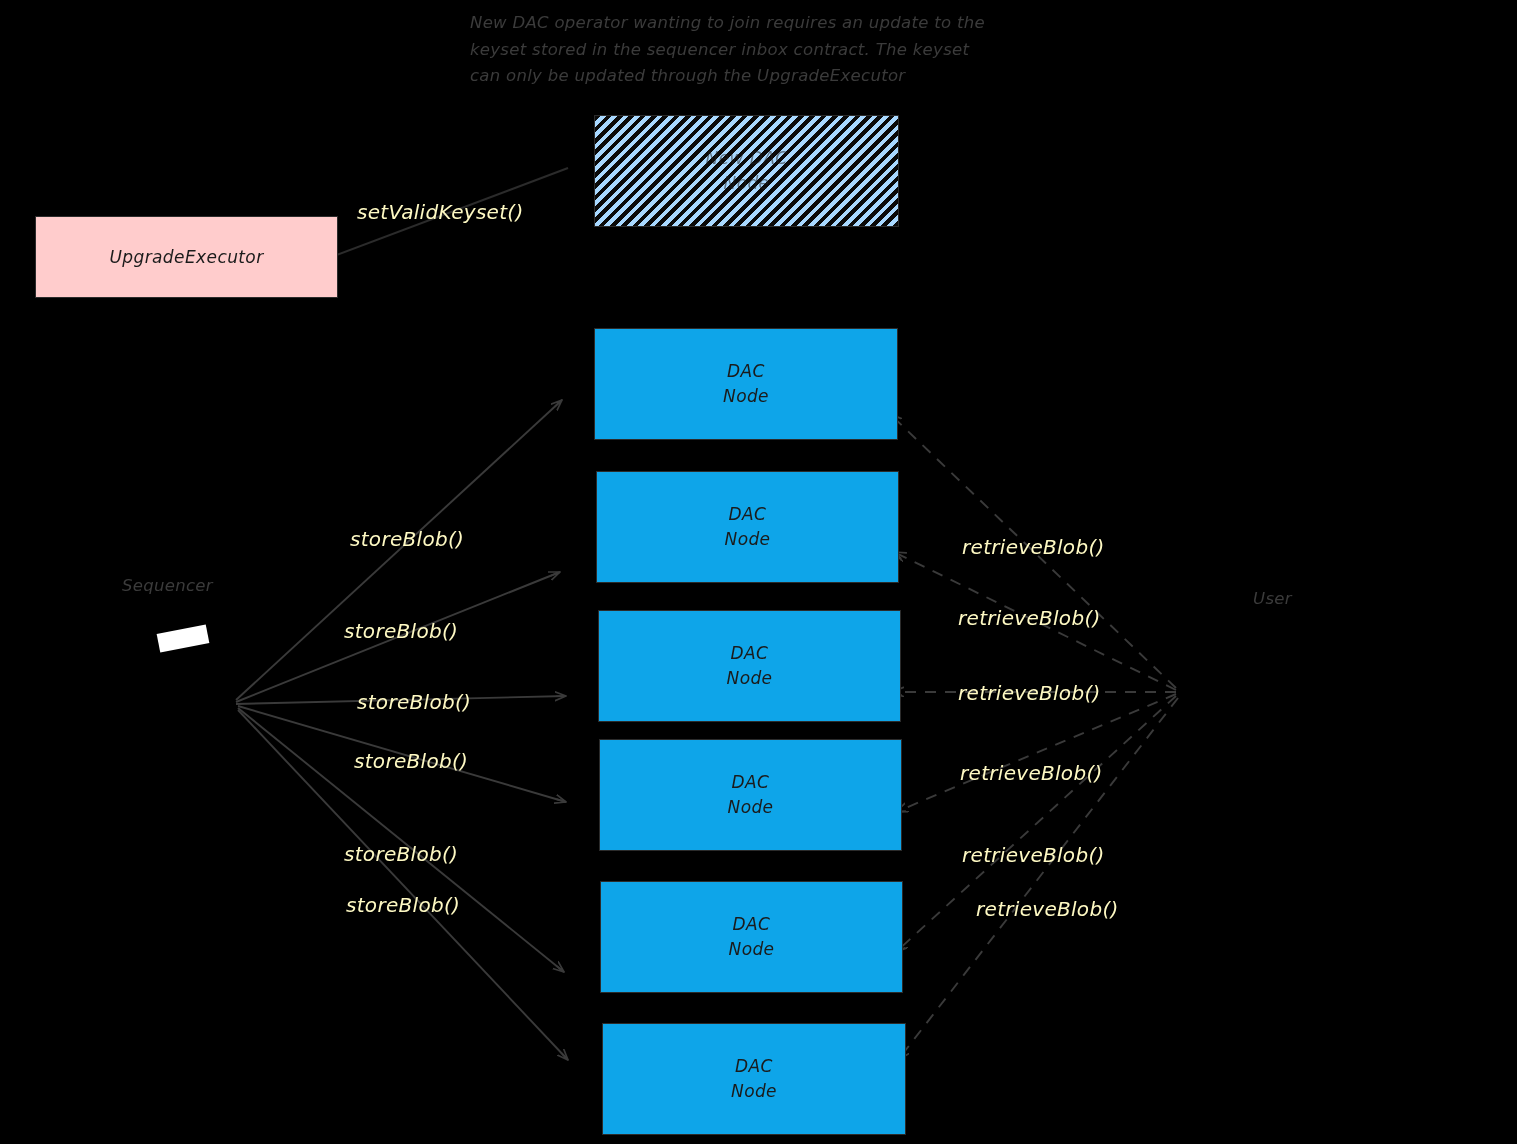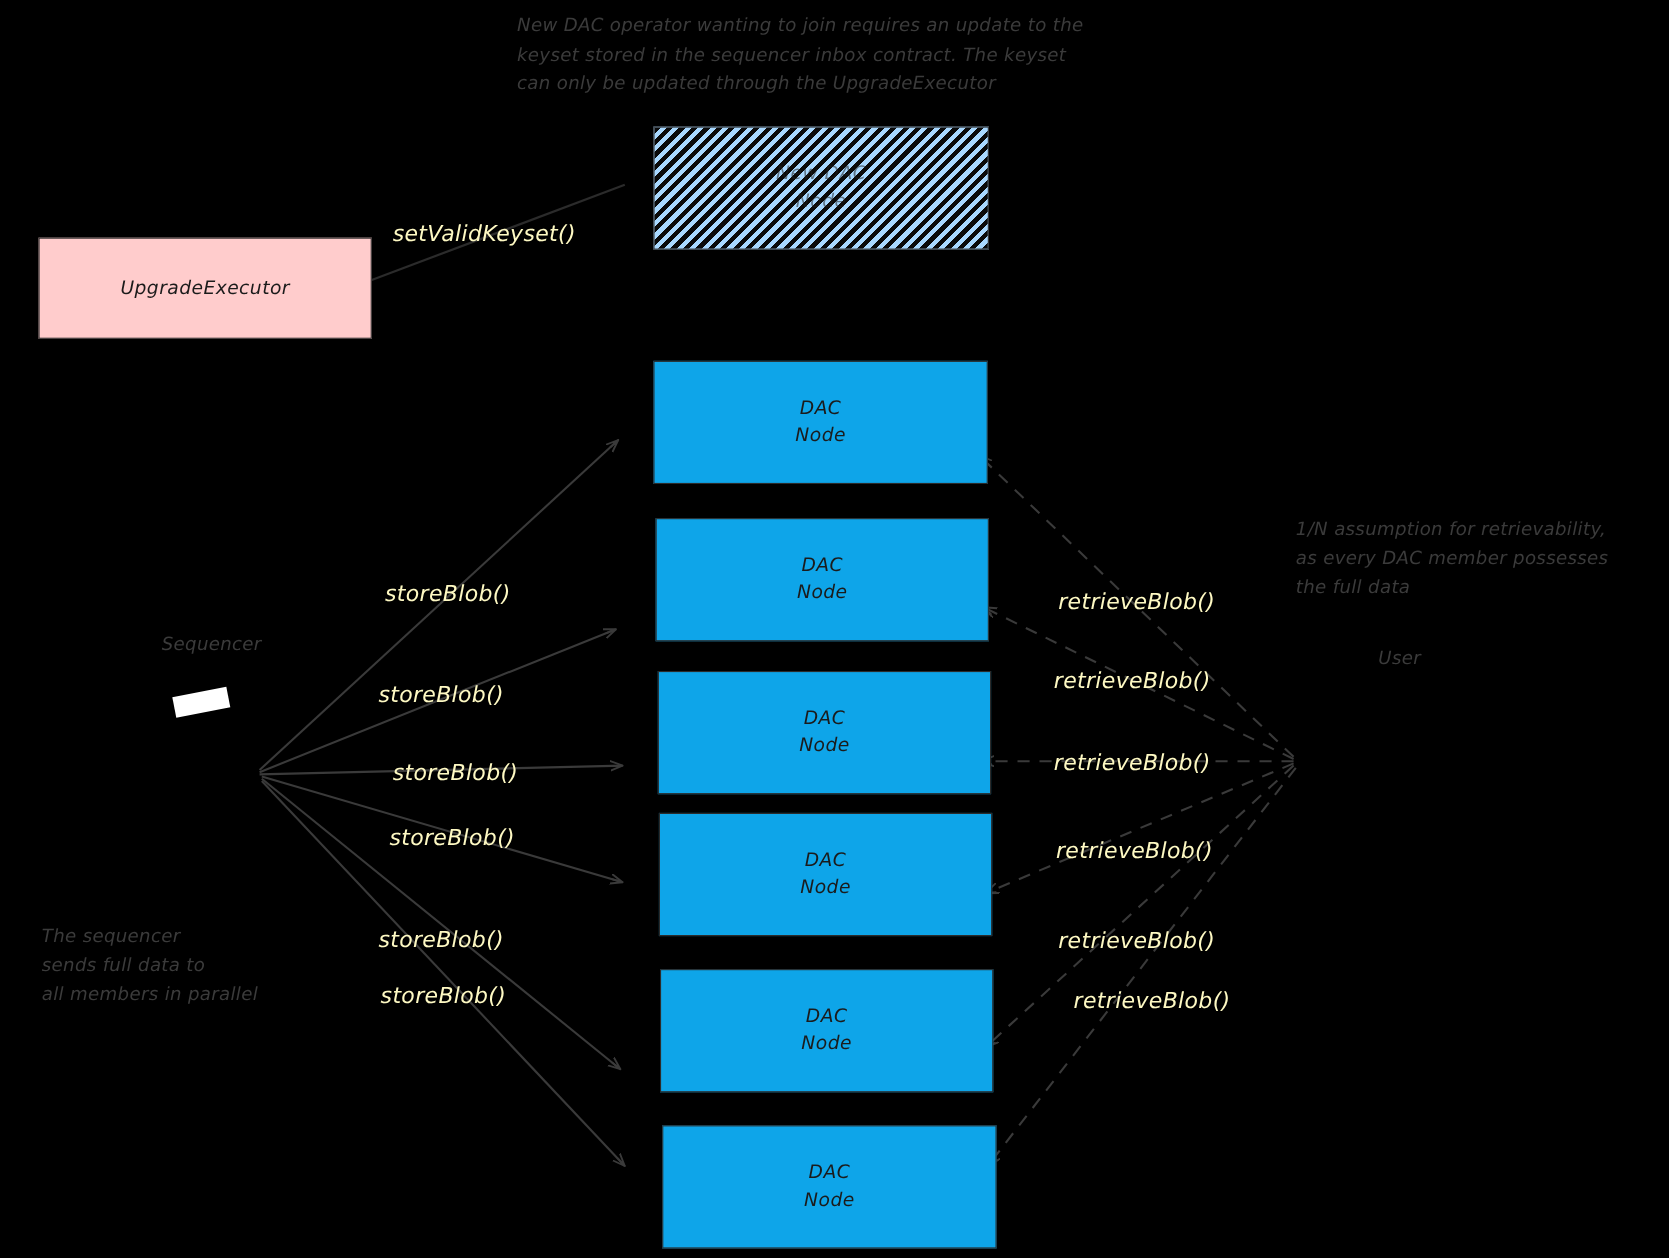--- a/index.html
+++ b/index.html
@@ -125,21 +125,21 @@
 
   <div class="annot" style="left:470px; top:10px; width:640px;">New DAC operator wanting to join requires an update to the
 keyset stored in the sequencer inbox contract. The keyset
 can only be updated through the UpgradeExecutor</div>
 
   <div class="node node-hatched" style="left:570px; top:115px; width:305px; height:112px;">
     <span class="nlab">New DAC</span>
     <span class="nlab">Node</span>
   </div>
 
-  <div class="node node-pink" style="left:11px; top:216px; width:303px; height:92px;">
+  <div class="node node-pink" style="left:11px; top:216px; width:303px; height:82px;">
     <span class="nlab">UpgradeExecutor</span>
   </div>
 
   <div class="edge-label" style="left:357px; top:200px;">setValidKeyset()</div>
 
   <div class="node node-dac" style="left:570px; top:328px; width:304px; height:112px;">
     <span class="nlab">DAC</span>
     <span class="nlab">Node</span>
   </div>
 
@@ -161,40 +161,34 @@
   <div class="node node-dac" style="left:576px; top:881px; width:303px; height:112px;">
     <span class="nlab">DAC</span>
     <span class="nlab">Node</span>
   </div>
 
   <div class="node node-dac" style="left:578px; top:1023px; width:304px; height:112px;">
     <span class="nlab">DAC</span>
     <span class="nlab">Node</span>
   </div>
 
-  <div class="actor-label" style="left:122px; top:576px;margin-left:25px;">Sequencer</div>
+  <div class="actor-label" style="left:122px; top:576px;">Sequencer</div>
   <div class="seq-icon" style="left:158px; top:629px; width:50px; height:19px;"></div>
 
   <div class="actor-label" style="left:1253px; top:589px;">User</div>
 
   <div class="edge-label" style="left:350px; top:527px;">storeBlob()</div>
   <div class="edge-label" style="left:344px; top:619px;">storeBlob()</div>
   <div class="edge-label" style="left:357px; top:690px;">storeBlob()</div>
   <div class="edge-label" style="left:354px; top:749px;">storeBlob()</div>
   <div class="edge-label" style="left:344px; top:842px;">storeBlob()</div>
   <div class="edge-label" style="left:346px; top:893px;">storeBlob()</div>
 
   <div class="edge-label" style="left:962px; top:535px;">retrieveBlob()</div>
   <div class="edge-label" style="left:958px; top:606px;">retrieveBlob()</div>
   <div class="edge-label" style="left:958px; top:681px;">retrieveBlob()</div>
   <div class="edge-label" style="left:960px; top:761px;">retrieveBlob()</div>
   <div class="edge-label" style="left:962px; top:843px;">retrieveBlob()</div>
   <div class="edge-label" style="left:976px; top:897px;">retrieveBlob()</div>
 
-  <div class="annot" style="left:1178px; top:468px; width:330px;">1/N assumption for retrievability,
-as every DAC member possesses
-the full data</div>
 
-  <div class="annot" style="left:38px; top:838px; width:260px;">The sequencer
-sends full data to
-all members in parallel</div>
 
 </div>
 
 </body></html>

